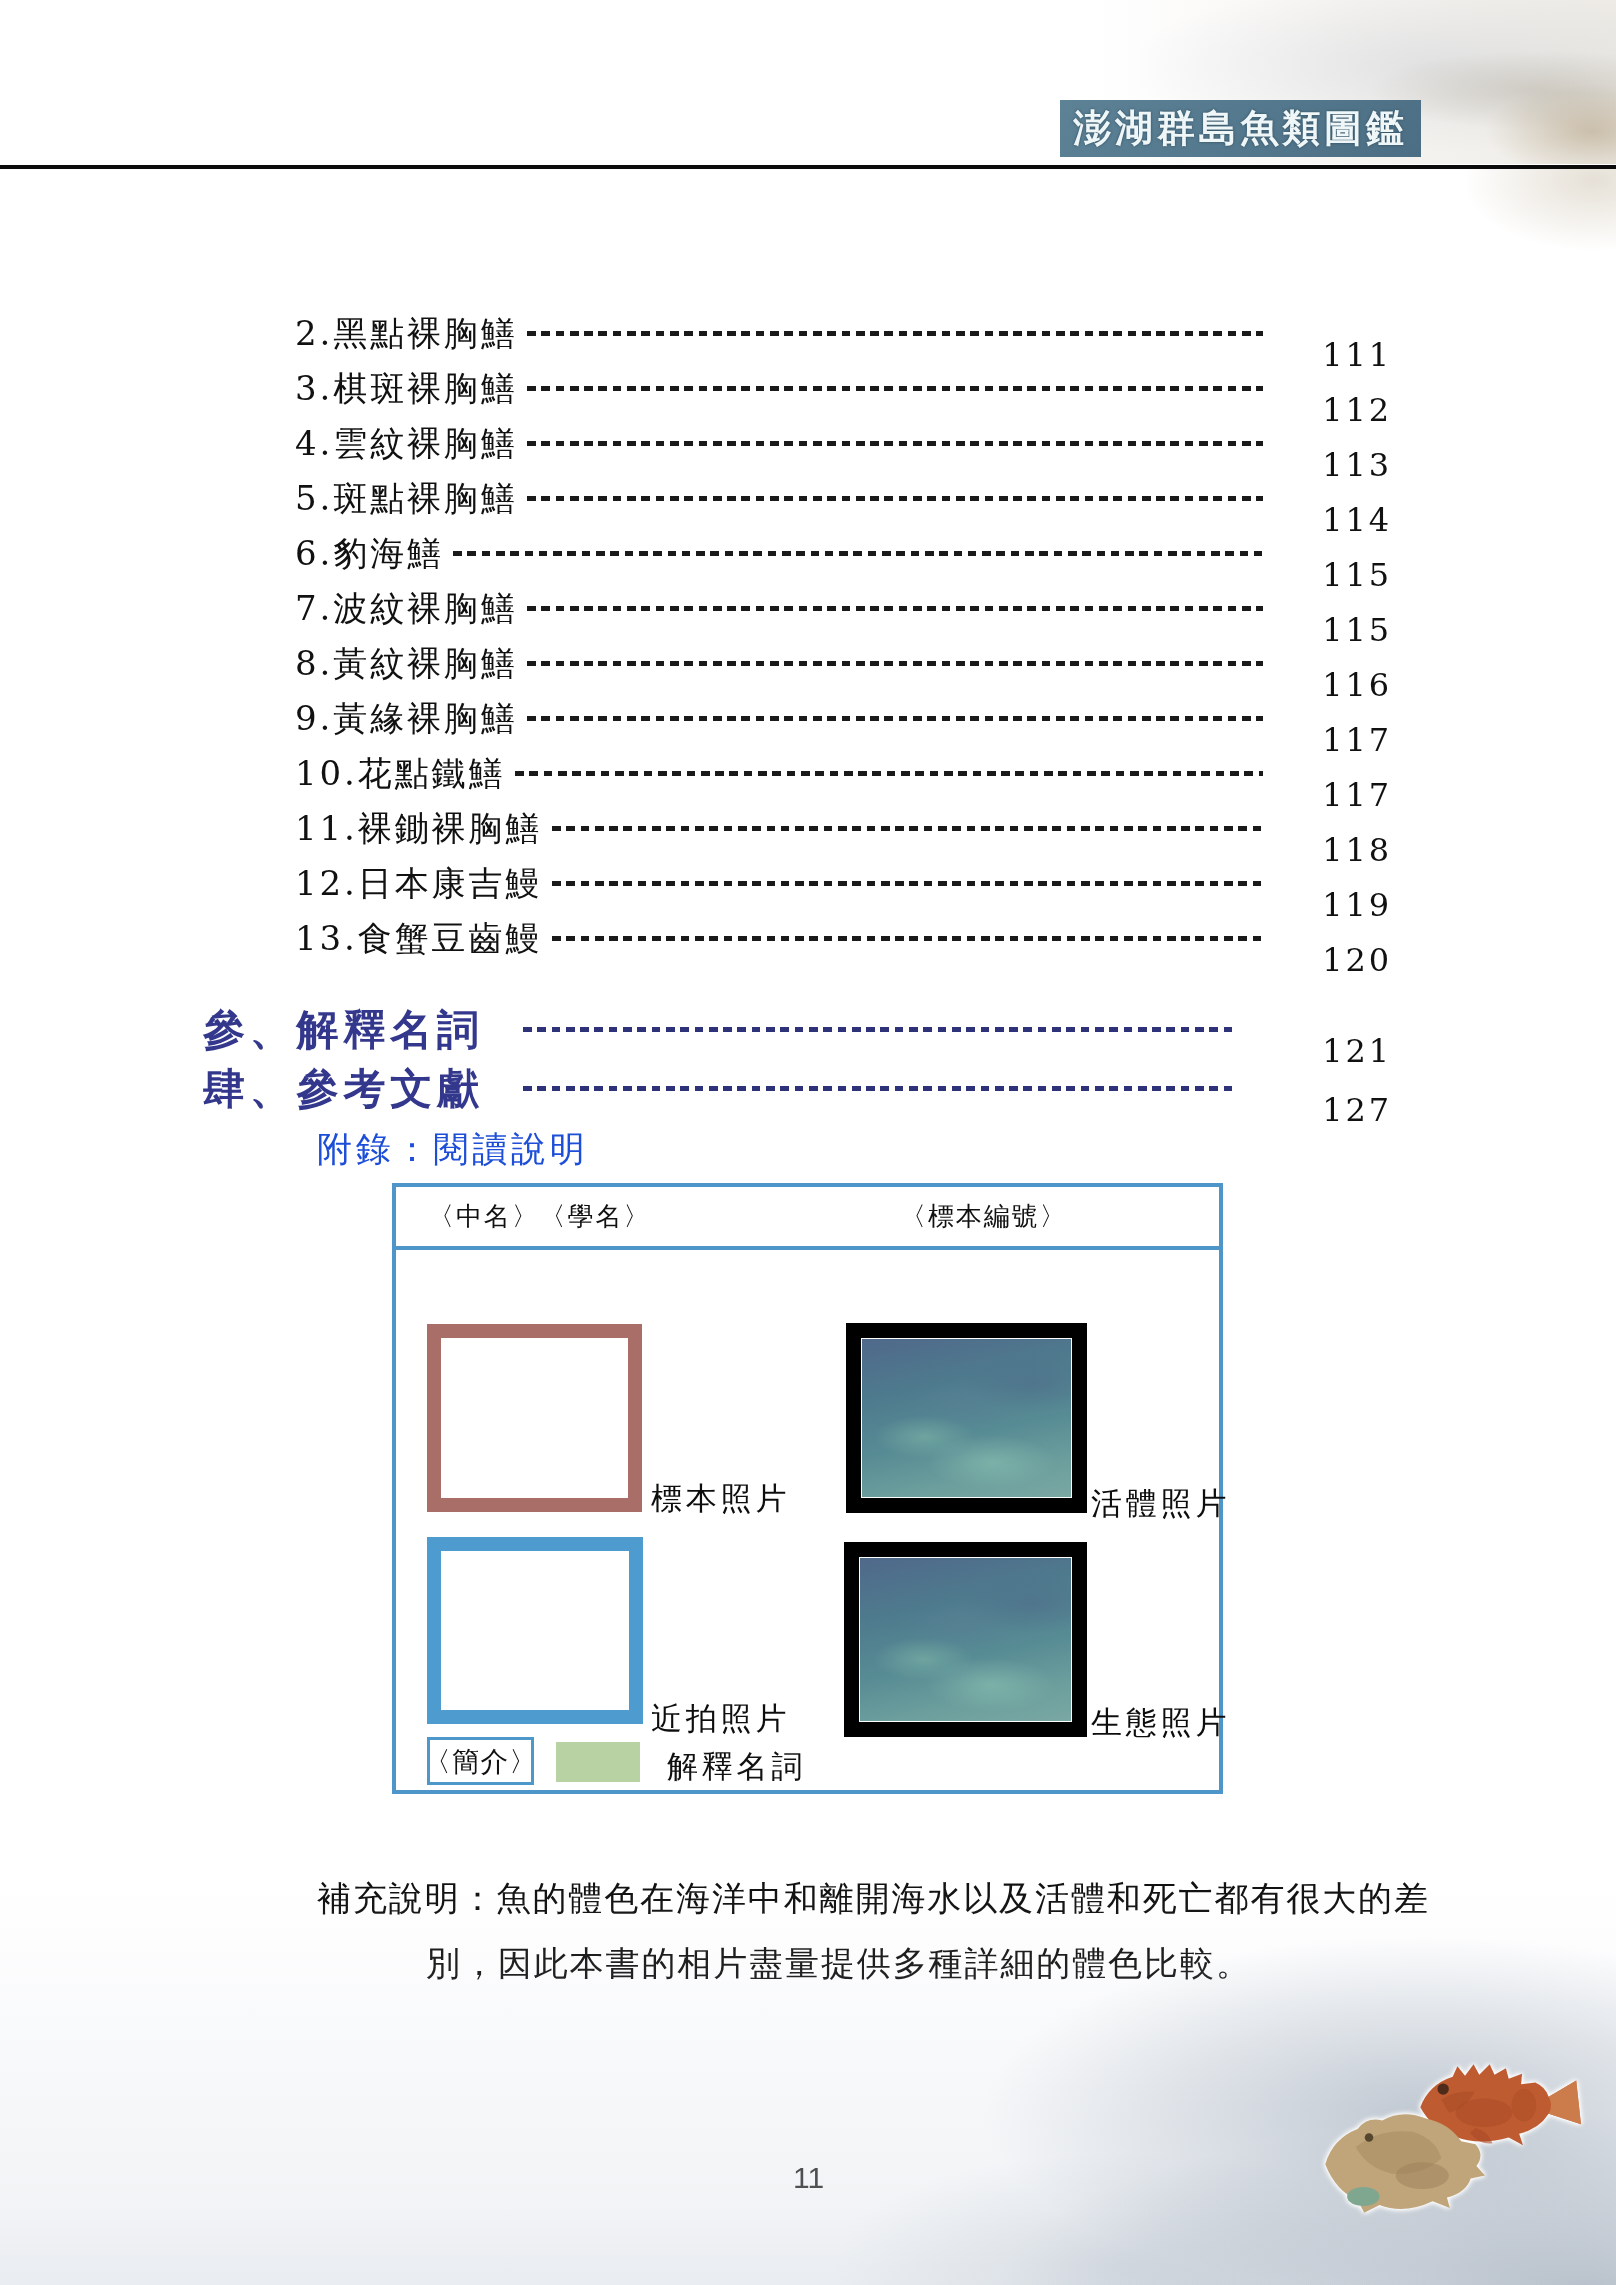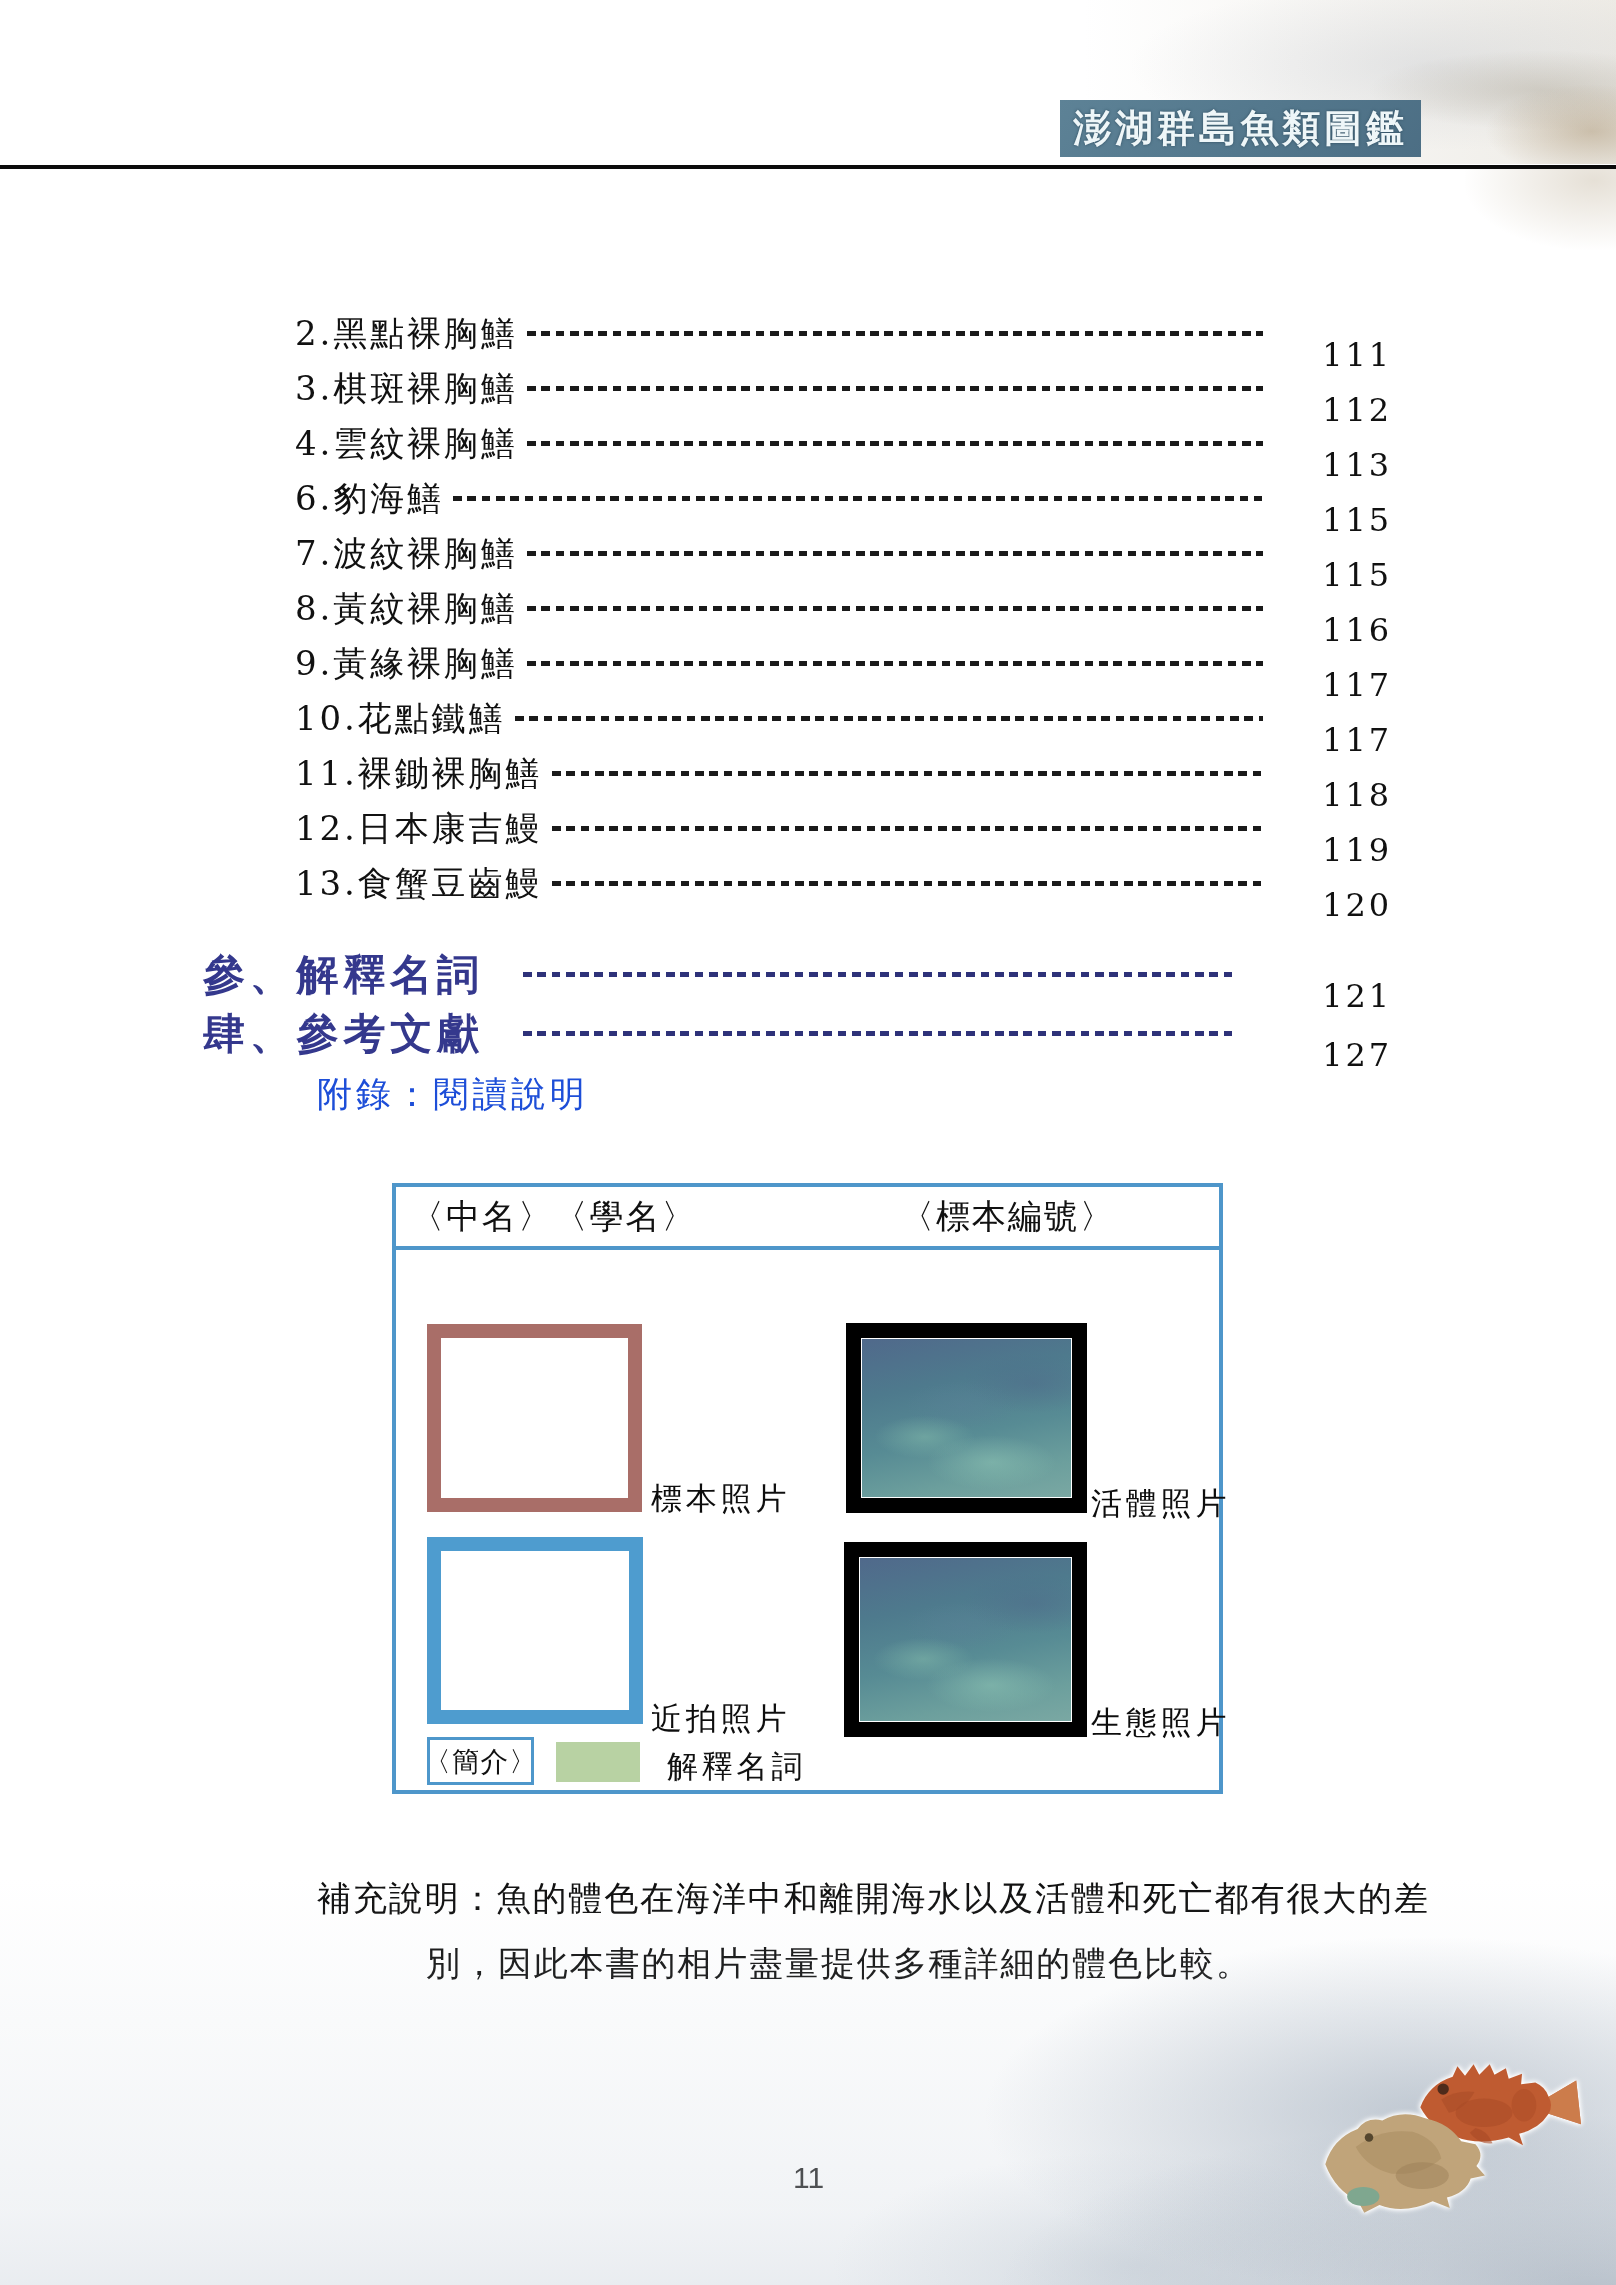--- a/index.html
+++ b/index.html
@@ -50,21 +50,21 @@
     background-image:repeating-linear-gradient(90deg,#2e3279 0,#2e3279 8.6px,transparent 8.6px,transparent 14.3px);
   }
   .appendix{margin:7.6px 0 0 114px;font-size:35px;letter-spacing:3.8px;color:#1d4ed8;}
 
   
   .diagram{
     position:absolute;left:392px;top:1183px;width:831px;height:611px;
     border:4.8px solid #4e96ca;box-sizing:border-box;background:#fff;
   }
   .dg-row1{position:relative;height:59px;line-height:59px;border-bottom:4.8px solid #4e96ca;
-    font-size:34px;letter-spacing:1.9px;padding-left:14px;white-space:nowrap;}
+    font-size:26px;letter-spacing:1.9px;padding-left:32px;white-space:nowrap;}
   .dg-row1-right{position:absolute;left:504px;top:0;}
   .dg-row2{height:59px;line-height:59px;border-bottom:4.8px solid #4e96ca;
     font-size:24px;letter-spacing:1px;padding-left:23px;white-space:nowrap;}
   .photo{position:absolute;box-sizing:border-box;background:#fff;}
   .photo.brown{left:31px;top:137px;width:215px;height:188px;border:14.3px solid #a96e68;}
   .photo.blue {left:31px;top:350px;width:216px;height:187px;border:14.3px solid #4e9ccf;}
   .photo.black1{left:450px;top:136px;width:241px;height:190px;border:15px solid #000;}
   .photo.black2{left:448px;top:355px;width:243px;height:195px;border:15px solid #000;}
   .sea{
     width:100%;height:100%;box-sizing:border-box;border:1.9px solid #fff;
@@ -131,20 +131,25 @@
       <span class="label">3.棋斑裸胸鱔</span>
       <span class="leader"></span>
       <span class="pagenum">112</span>
     </div>
     <div class="toc-row">
       <span class="label">4.雲紋裸胸鱔</span>
       <span class="leader"></span>
       <span class="pagenum">113</span>
     </div>
     <div class="toc-row">
+      <span class="label">5.斑點裸胸鱔</span>
+      <span class="leader"></span>
+      <span class="pagenum">114</span>
+    </div>
+    <div class="toc-row">
       <span class="label">6.豹海鱔</span>
       <span class="leader"></span>
       <span class="pagenum">115</span>
     </div>
     <div class="toc-row">
       <span class="label">7.波紋裸胸鱔</span>
       <span class="leader"></span>
       <span class="pagenum">115</span>
     </div>
     <div class="toc-row">

